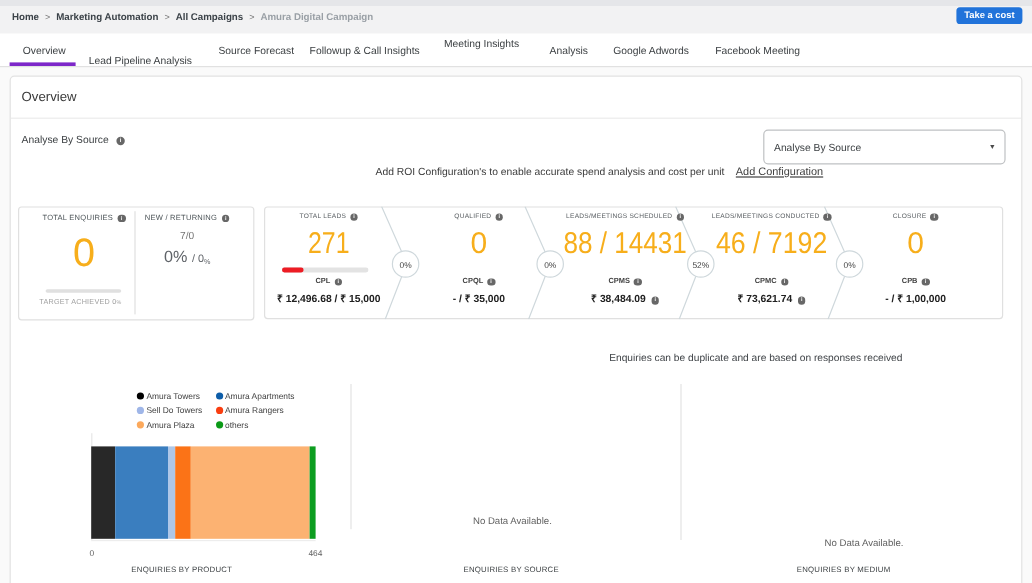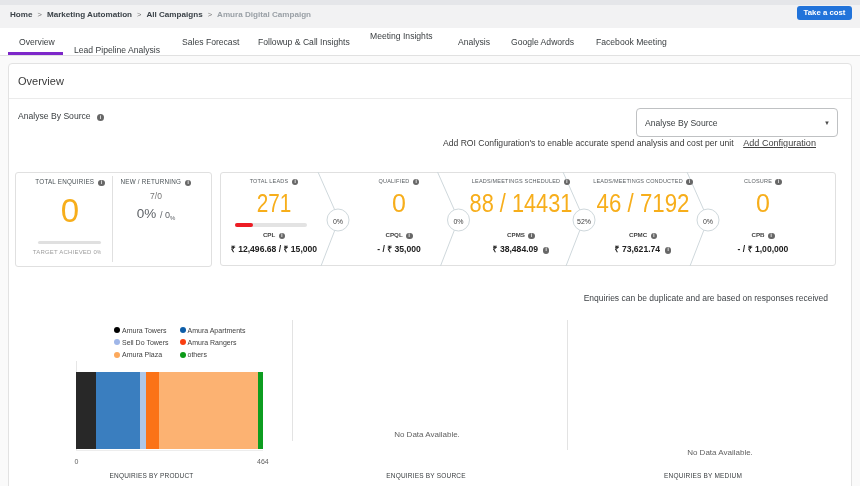--- a/index.html
+++ b/index.html
@@ -22,40 +22,40 @@
 
 <div class="abs" style="left:0;top:0;width:860px;height:28px;background:#f2f2f3;"></div>
 <div class="abs" style="left:0;top:0;width:860px;height:5px;background:#e5e6e9;"></div>
 <div class="abs" style="left:10px;top:10px;font-size:8.1px;font-weight:bold;color:#3b4248;white-space:nowrap;">Home<span style="color:#757575;padding:0 5px;font-weight:normal;font-size:7.5px;">&gt;</span>Marketing Automation<span style="color:#757575;padding:0 5px;font-weight:normal;font-size:7.5px;">&gt;</span>All Campaigns<span style="color:#757575;padding:0 5px;font-weight:normal;font-size:7.5px;">&gt;</span><span style="color:#9aa0a6;">Amura Digital Campaign</span></div>
 <div class="abs" style="left:797px;top:6px;width:55px;height:14px;background:#2173da;border-radius:3px;color:#fff;font-size:7.8px;font-weight:bold;text-align:center;line-height:14px;">Take a cost</div>
 
 <div class="abs" style="left:0;top:28px;width:860px;height:28px;background:#fff;border-bottom:1px solid #e1e1e1;"></div>
 <div class="abs" style="left:0;top:28px;width:860px;height:28px;font-size:8.6px;color:#3c4043;">
   <span class="abs" style="left:19px;top:9px;">Overview</span>
   <span class="abs" style="left:74px;top:17px;text-align:right;">Lead Pipeline Analysis</span>
-  <span class="abs" style="left:182px;top:9px;">Sales Forecast</span>
+  <span class="abs" style="left:182px;top:9px;">Source Forecast</span>
   <span class="abs" style="left:258px;top:9px;">Followup &amp; Call Insights</span>
   <span class="abs" style="left:370px;top:3px;">Meeting Insights</span>
   <span class="abs" style="left:458px;top:9px;">Analysis</span>
   <span class="abs" style="left:511px;top:9px;">Google Adwords</span>
   <span class="abs" style="left:596px;top:9px;">Facebook Meeting</span>
 </div>
 <div class="abs" style="left:8px;top:52px;width:55px;height:3px;background:#7d27c9;"></div>
 
 <div class="abs" style="left:8px;top:63px;width:844px;height:426px;background:#fff;border:1px solid #e2e2e2;border-radius:4px 4px 0 0;"></div>
 <div class="abs" style="left:18px;top:75px;font-size:11px;color:#3a3a3a;">Overview</div>
 <div class="abs" style="left:9px;top:98px;width:842px;height:1px;background:#ebebeb;"></div>
 
 <div class="abs" style="left:18px;top:111px;font-size:8.6px;color:#3c4043;">Analyse By Source</div>
 <span class="abs info i7" style="left:97px;top:113.5px;">i</span>
 <div class="abs" style="left:636px;top:108px;width:202px;height:29px;border:1px solid #bfc1c3;border-radius:4px;background:#fff;">
   <span class="abs" style="left:8px;top:9px;font-size:8.6px;color:#3c4043;">Analyse By Source</span>
   <span class="abs" style="right:7px;top:11px;color:#4a4a4a;font-size:6px;">▼</span>
 </div>
-<div class="abs" style="left:0;top:138px;width:816px;font-size:8.6px;color:#3a3a3a;text-align:right;">Add ROI Configuration's to enable accurate spend analysis and cost per unit&nbsp;&nbsp;&nbsp; <span style="text-decoration:underline;color:#424242;font-size:9.1px;">Add Configuration</span></div>
+<div class="abs" style="left:0;top:138px;width:686px;font-size:8.6px;color:#3a3a3a;text-align:right;">Add ROI Configuration's to enable accurate spend analysis and cost per unit&nbsp;&nbsp;&nbsp; <span style="text-decoration:underline;color:#424242;font-size:9.1px;">Add Configuration</span></div>
 
 <div class="abs" style="left:15px;top:172px;width:197px;height:95px;background:#fff;border:1px solid #e0e0e0;border-radius:3px;"></div>
 <div class="abs" style="left:112px;top:176px;width:1px;height:86px;background:#e0e0e0;"></div>
 <div class="abs" style="left:21px;top:178px;width:98px;text-align:center;font-size:6.3px;letter-spacing:0.2px;color:#4a5256;">TOTAL ENQUIRIES &nbsp;<span class="info i6" style="position:relative;top:-0.5px;">i</span></div>
 <div class="abs amber" style="left:18px;top:197px;width:104px;text-align:center;font-size:33px;line-height:27px;">0</div>
 <div class="abs" style="left:38px;top:241px;width:63px;height:2.5px;background:#e0e0e0;border-radius:2px;"></div>
 <div class="abs" style="left:18px;top:249px;width:98px;text-align:center;font-size:6px;color:#9e9e9e;letter-spacing:0.2px;">TARGET ACHIEVED 0<span style="font-size:4.5px;">%</span></div>
 <div class="abs" style="left:107px;top:178px;width:98px;text-align:center;font-size:6.3px;letter-spacing:0.2px;color:#4a5256;">NEW / RETURNING &nbsp;<span class="info i6" style="position:relative;top:-0.5px;">i</span></div>
 <div class="abs" style="left:107px;top:191px;width:98px;text-align:center;font-size:8.5px;color:#757575;">7/0</div>
 <div class="abs" style="left:107px;top:206px;width:98px;text-align:center;font-size:13.5px;color:#5f6368;">0% <span style="font-size:9px;">/ 0<span style="font-size:6px;vertical-align:-2px;">%</span></span></div>
@@ -102,21 +102,21 @@
 <div class="abs lbl" style="left:592px;top:177.5px;width:102px;text-align:center;">LEADS/MEETINGS CONDUCTED &nbsp;<span class="info i6">i</span></div>
 <div class="abs amber num" style="left:578px;top:190.5px;width:130px;text-align:center;transform:scaleX(0.89);">46 / 7192</div>
 <div class="abs cp" style="left:592px;top:231px;width:102px;text-align:center;">CPMC &nbsp;<span class="info i6">i</span></div>
 <div class="abs val" style="left:592px;top:243px;width:102px;text-align:center;">₹ 73,621.74 &nbsp;<span class="info i6">i</span></div>
 
 <div class="abs lbl" style="left:712px;top:177.5px;width:102px;text-align:center;">CLOSURE &nbsp;<span class="info i6">i</span></div>
 <div class="abs amber num" style="left:712px;top:190.5px;width:102px;text-align:center;">0</div>
 <div class="abs cp" style="left:712px;top:231px;width:102px;text-align:center;">CPB &nbsp;<span class="info i6">i</span></div>
 <div class="abs val" style="left:712px;top:243px;width:102px;text-align:center;">- / ₹ 1,00,000</div>
 
-<div class="abs" style="left:0;top:292.5px;width:828px;text-align:right;font-size:8.5px;color:#3f4347;">Enquiries can be duplicate and are based on responses received</div>
+<div class="abs" style="left:0;top:292.5px;width:752px;text-align:right;font-size:8.5px;color:#3f4347;">Enquiries can be duplicate and are based on responses received</div>
 
 <div class="abs" style="left:292px;top:320px;width:1px;height:121px;background:#e3e3e3;"></div>
 <div class="abs" style="left:567px;top:320px;width:1px;height:130px;background:#e3e3e3;"></div>
 
 <div class="abs" style="left:114px;top:326.5px;font-size:7px;color:#424242;">
   <div style="height:12.4px;"><span style="display:inline-block;width:6px;height:6px;border-radius:50%;background:#000;vertical-align:-0.5px;margin-right:2px;"></span>Amura Towers</div>
   <div style="height:12.4px;"><span style="display:inline-block;width:6px;height:6px;border-radius:50%;background:#9fb6e8;vertical-align:-0.5px;margin-right:2px;"></span>Sell Do Towers</div>
   <div style="height:12.4px;"><span style="display:inline-block;width:6px;height:6px;border-radius:50%;background:#fca95c;vertical-align:-0.5px;margin-right:2px;"></span>Amura Plaza</div>
 </div>
 <div class="abs" style="left:179.5px;top:326.5px;font-size:7px;color:#424242;">

